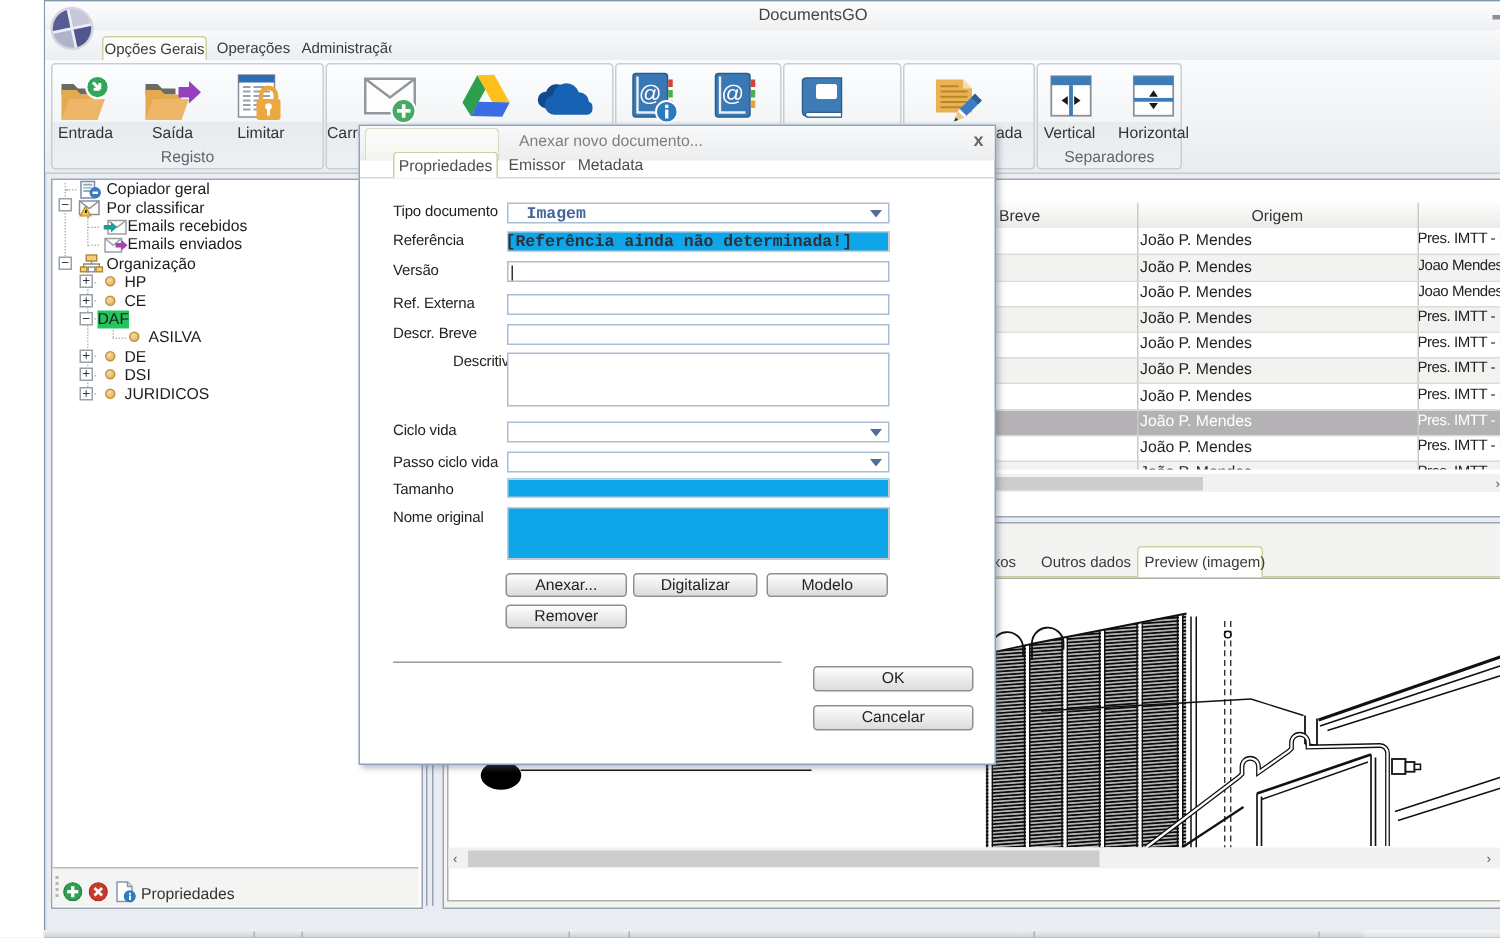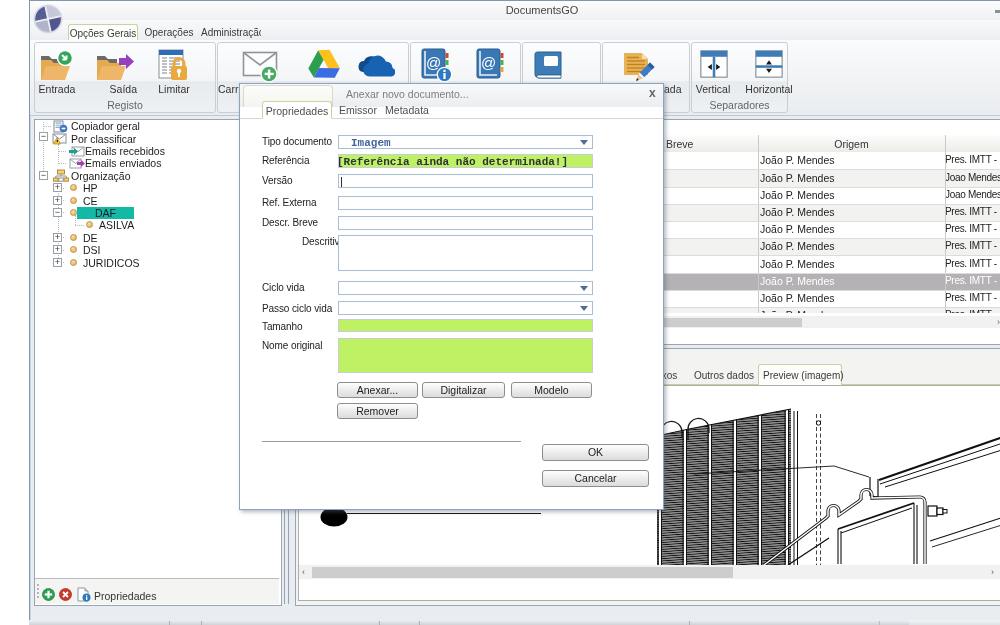--- a/index.html
+++ b/index.html
@@ -51,21 +51,21 @@
   .ball{position:absolute;width:7px;height:7px;border-radius:50%;background:radial-gradient(circle at 35% 30%,#f7dda4,#e2a94f);border:1px solid #bf9141;box-sizing:border-box;}
   
   #dialog{left:210px;top:83px;width:425px;height:427px;background:#fff;border:1px solid #8aa3c0;box-sizing:border-box;
           box-shadow:2px 2px 4px rgba(90,100,115,.45);}
   #dtitle{left:0;top:0;width:423px;height:23px;background:linear-gradient(#f8f9fa,#ebedee);}
   #dbump{left:3px;top:1px;width:90px;height:22px;background:linear-gradient(#fcfcfa,#f4f4f0);border:1px solid #d9dbc9;border-bottom:none;border-radius:4px 4px 0 0;box-sizing:border-box;}
   .dtab{position:absolute;top:17px;height:18px;font-size:10.5px;color:#4e4e4e;text-align:center;padding-top:3px;box-sizing:border-box;}
   #dtabline{left:0px;top:34px;width:423px;height:1px;background:#d6d6d0;}
   .dlabel{position:absolute;left:22px;font-size:10px;letter-spacing:-0.1px;color:#222;white-space:nowrap;}
   .field{position:absolute;left:98px;width:255px;background:#fff;border:1px solid #a7bed4;box-sizing:border-box;}
-  .fro{background:#bef264;border:1px solid #c6cdd4;}
+  .fro{background:#0ea5e9;border:1px solid #c6cdd4;}
   .combo-arrow{position:absolute;right:4px;top:4px;width:0;height:0;border-left:4px solid transparent;border-right:4px solid transparent;border-top:5px solid #4f6d96;}
   .mono{font-family:"Liberation Mono",monospace;font-size:11px;font-weight:bold;}
   .btn{position:absolute;height:16px;background:linear-gradient(#fefefe,#e9e9e9 60%,#dcdcdc);border:1px solid #8e8e8e;border-radius:3px;box-sizing:border-box;font-size:10.5px;color:#222;text-align:center;padding-top:1px;}
 </style></head>
 <body>
 <div id="win">
 
   <div class="abs" id="titlebar"></div>
   <div class="abs" id="title" style="left:13px;">DocumentsGO</div>
   <div class="abs" id="btnmin"></div>
@@ -92,21 +92,21 @@
       </div>
     <div class="group" style="left:187px;width:190px;"></div>
     <div class="group" style="left:380px;width:109px;"></div>
     <div class="group" style="left:492px;width:77px;"></div>
     <div class="group" style="left:572px;width:86px;"></div>
     <div class="group" style="left:661px;width:95px;">
         <div class="glabel">Separadores</div>
       </div>
   </div>
   <div class="abs blabel" style="left:6px;width:44px;">Entrada</div>
-  <div class="abs blabel" style="left:64px;width:44px;text-align:right;">Saída</div>
+  <div class="abs blabel" style="left:64px;width:44px;">Saída</div>
   <div class="abs blabel" style="left:123px;width:44px;">Limitar</div>
   <div class="abs blabel" style="left:189px;width:60px;text-align:left;">Carregar</div>
   <div class="abs blabel" style="left:635px;width:30px;text-align:left;">ada</div>
   <div class="abs blabel" style="left:662px;width:44px;">Vertical</div>
   <div class="abs blabel" style="left:714px;width:52px;">Horizontal</div>
 
   <div id="ribicons">
   <svg class="abs" style="left:10px;top:50px" width="34" height="32" viewBox="0 0 34 32">
     <path d="M2,6 L10,6 L13,9 L22,9 L22,13 L2,13 Z" fill="#6b6b66"></path>
     <path d="M2,30 L2,10 L12,10 L15,13 L26,13 L26,30 Z" fill="#e5a950"></path>
@@ -283,21 +283,21 @@
   <div class="ball" style="left:41px;top:246px;"></div>
   <div class="ball" style="left:41px;top:259px;"></div>
 
   <div class="trow" style="left:42px;top:120px;">Copiador geral</div>
   <div class="trow" style="left:42px;top:132.5px;">Por classificar</div>
   <div class="trow" style="left:56px;top:144.9px;">Emails recebidos</div>
   <div class="trow" style="left:56px;top:157.3px;">Emails enviados</div>
   <div class="trow" style="left:42px;top:169.7px;">Organização</div>
   <div class="trow" style="left:54px;top:182.1px;">HP</div>
   <div class="trow" style="left:54px;top:194.5px;">CE</div>
-  <div class="trow" style="left:48px;top:206.9px;background:#14b8a6;padding:0 18px;">DAF</div>
+  <div class="trow" style="left:36px;top:206.9px;background:#22c55e;padding:0 0;">DAF</div>
   <div class="trow" style="left:70px;top:219.3px;">ASILVA</div>
   <div class="trow" style="left:54px;top:231.7px;">DE</div>
   <div class="trow" style="left:54px;top:244.1px;">DSI</div>
   <div class="trow" style="left:54px;top:256.5px;">JURIDICOS</div>
   <div class="abs" id="lefttools"></div>
 
   <div class="abs" style="left:8px;top:584px;width:1px;height:14px;border-left:2px dotted #b5b5b5;"></div>
   <svg class="abs" style="left:13px;top:588px" width="13" height="13" viewBox="0 0 13 13">
     <circle cx="6.5" cy="6.5" r="6" fill="#2fa052" stroke="#1f8040" stroke-width="0.8"></circle>
     <rect x="5.4" y="2.8" width="2.2" height="7.4" fill="#fff"></rect>

